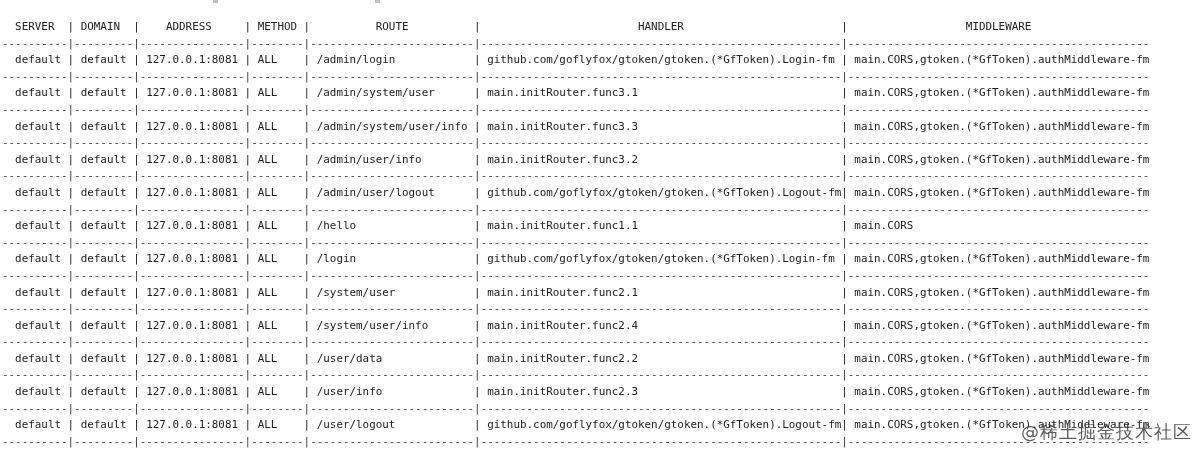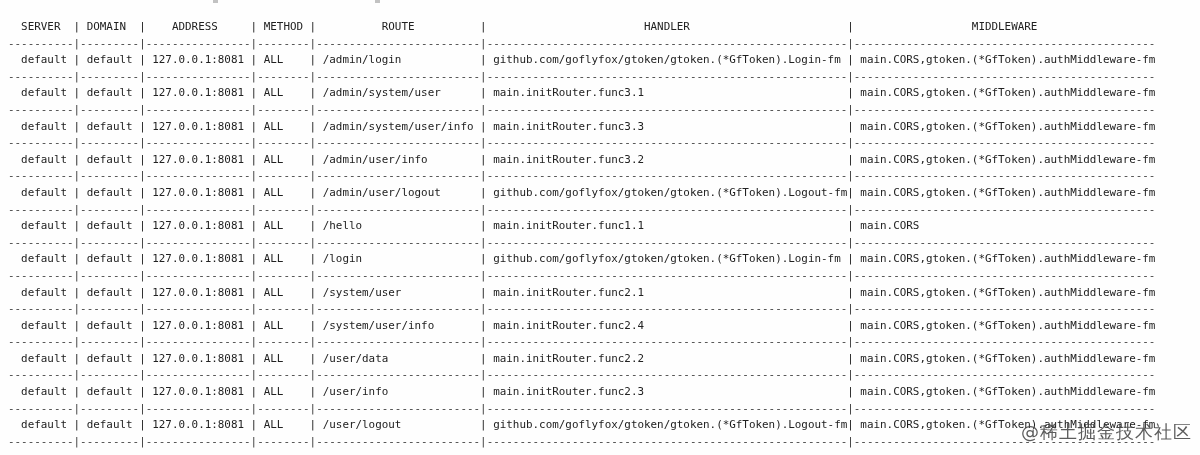--- a/index.html
+++ b/index.html
@@ -13,21 +13,21 @@
     height: 455px;
     background: #fefefe;
     overflow: hidden;
     font-family: "DejaVu Sans Mono", "Liberation Mono", monospace;
   }
   .router-table {
     position: absolute;
     left: 0;
     top: 0;
     margin: 0;
-    padding: 19px 0 0 8px;
+    padding: 19px 0 0 2px;
     font-family: "DejaVu Sans Mono", "Liberation Mono", monospace;
     font-size: 10.9px;
     line-height: 16.6px;
     color: #212121;
     white-space: pre;
     letter-spacing: 0;
   }
   .router-table .sep-row {
     color: #3a3a3a;
   }

